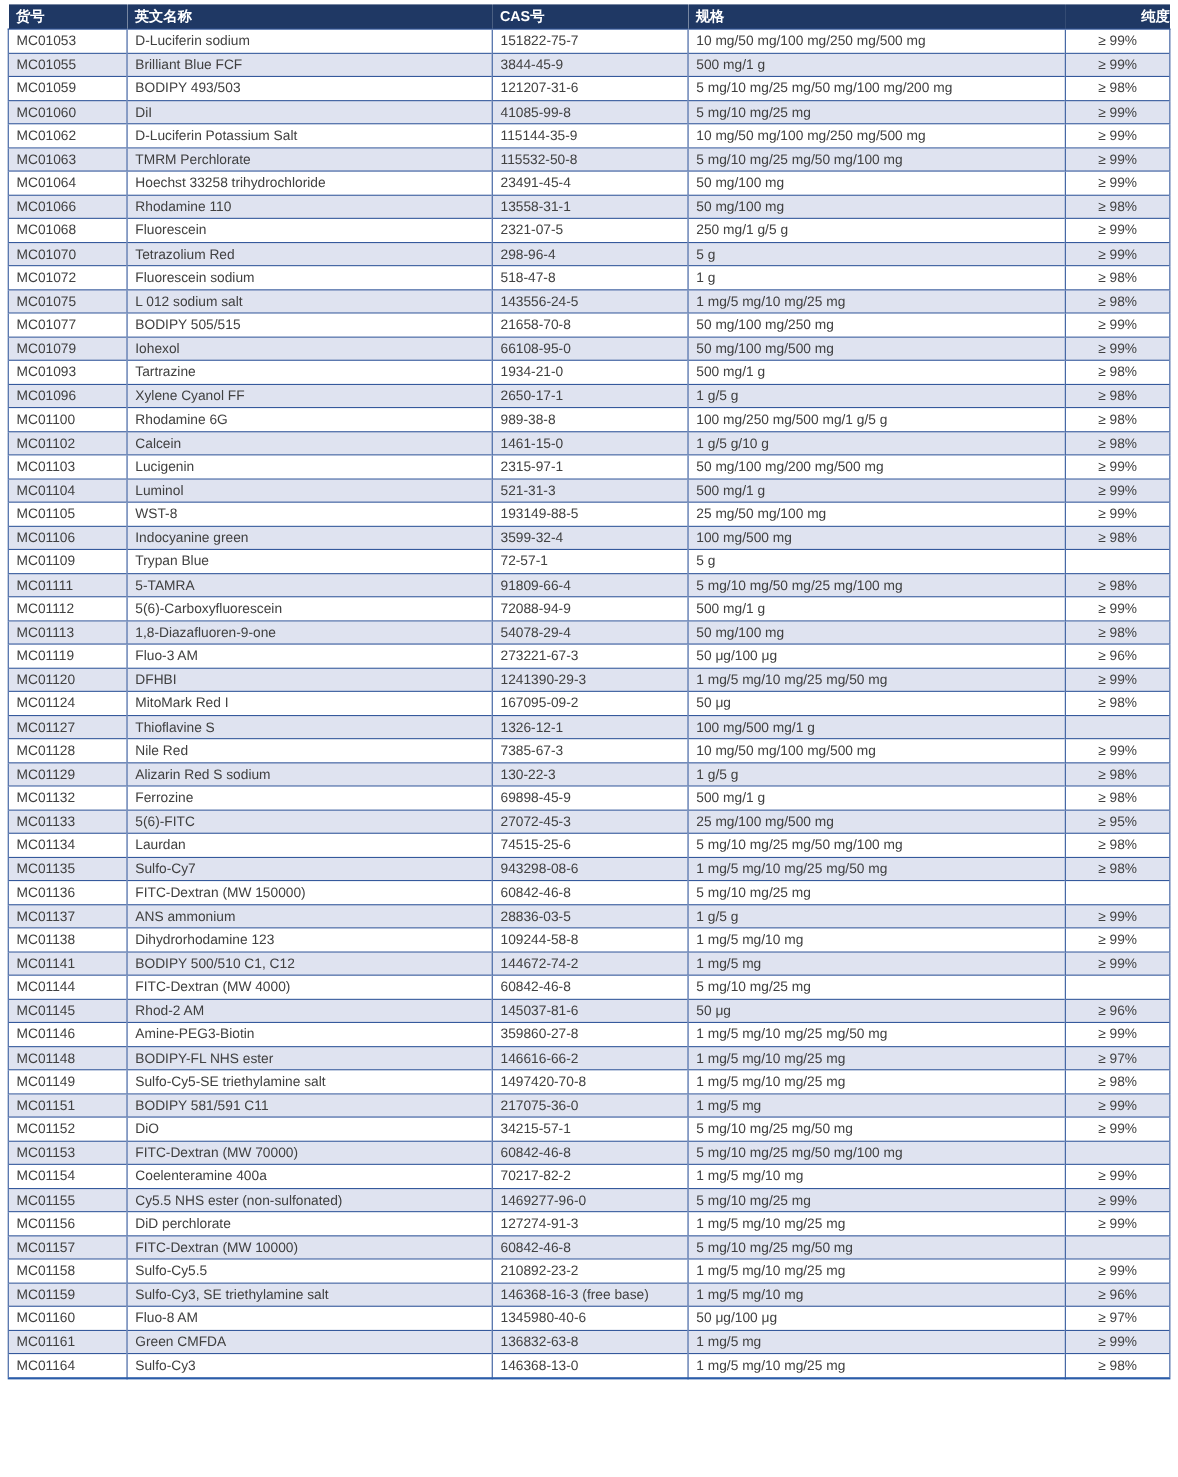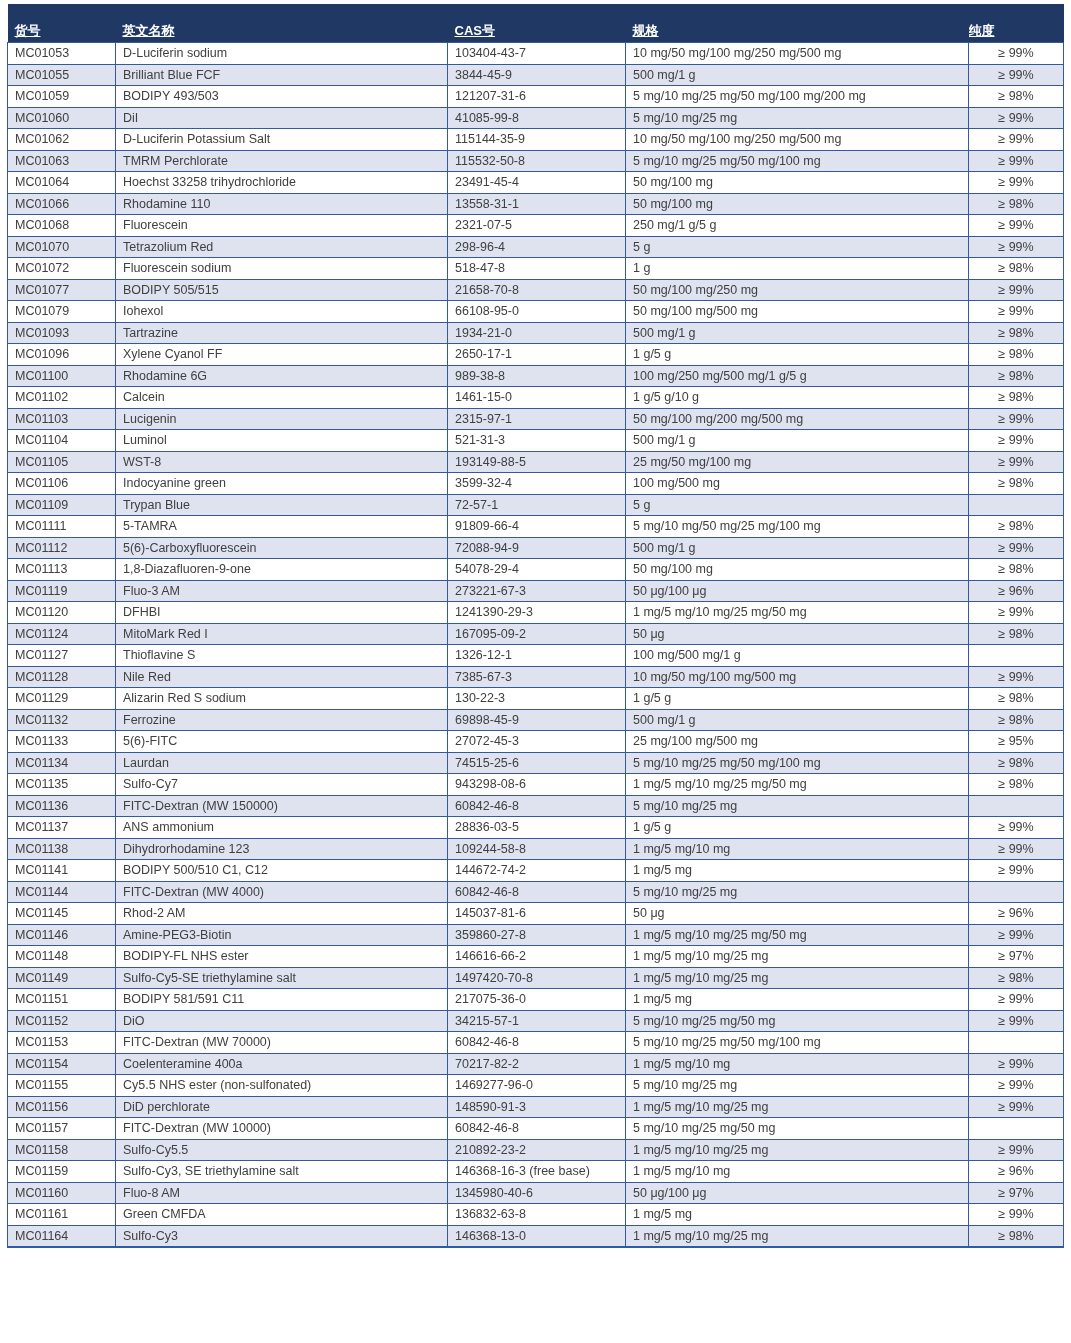--- a/index.html
+++ b/index.html
@@ -28,28 +28,27 @@
   col.c-spec  { width: 343px; }
   col.c-pur   { width: 95px;  }
 
   thead th {
     background: #1f3864;
     color: #ffffff;
     font-size: 13px;
     font-weight: bold;
     text-align: left;
     height: 22px;
-    padding: 16px 0 0 7px;
+    padding: 0 0 0 7px;
     border: none;
     white-space: nowrap;
     overflow: hidden;
-    text-decoration: underline;
   }
   thead th.center {
-    text-align: left;
+    text-align: right;
     padding-left: 0;
   }
   tbody td {
     font-size: 12.5px;
     color: #404040;
     height: 20.5px;
     line-height: 20.5px;
     padding: 0 4px 0 7px;
     border-top: 1px solid #35599c;
     border-left: 1px solid #35599c;
@@ -83,21 +82,21 @@
           <th>英文名称</th>
           <th>CAS号</th>
           <th>规格</th>
           <th class="center">纯度</th>
         </tr>
     </thead>
     <tbody id="table-body">
         <tr>
           <td>MC01053</td>
           <td>D-Luciferin sodium</td>
-          <td>103404-43-7</td>
+          <td>151822-75-7</td>
           <td>10 mg/50 mg/100 mg/250 mg/500 mg</td>
           <td class="center">≥ 99%</td>
         </tr>
         <tr>
           <td>MC01055</td>
           <td>Brilliant Blue FCF</td>
           <td>3844-45-9</td>
           <td>500 mg/1 g</td>
           <td class="center">≥ 99%</td>
         </tr>
@@ -155,20 +154,27 @@
           <td>Tetrazolium Red</td>
           <td>298-96-4</td>
           <td>5 g</td>
           <td class="center">≥ 99%</td>
         </tr>
         <tr>
           <td>MC01072</td>
           <td>Fluorescein sodium</td>
           <td>518-47-8</td>
           <td>1 g</td>
+          <td class="center">≥ 98%</td>
+        </tr>
+        <tr>
+          <td>MC01075</td>
+          <td>L 012 sodium salt</td>
+          <td>143556-24-5</td>
+          <td>1 mg/5 mg/10 mg/25 mg</td>
           <td class="center">≥ 98%</td>
         </tr>
         <tr>
           <td>MC01077</td>
           <td>BODIPY 505/515</td>
           <td>21658-70-8</td>
           <td>50 mg/100 mg/250 mg</td>
           <td class="center">≥ 99%</td>
         </tr>
         <tr>
@@ -426,21 +432,21 @@
         <tr>
           <td>MC01155</td>
           <td>Cy5.5 NHS ester (non-sulfonated)</td>
           <td>1469277-96-0</td>
           <td>5 mg/10 mg/25 mg</td>
           <td class="center">≥ 99%</td>
         </tr>
         <tr>
           <td>MC01156</td>
           <td>DiD perchlorate</td>
-          <td>148590-91-3</td>
+          <td>127274-91-3</td>
           <td>1 mg/5 mg/10 mg/25 mg</td>
           <td class="center">≥ 99%</td>
         </tr>
         <tr>
           <td>MC01157</td>
           <td>FITC-Dextran (MW 10000)</td>
           <td>60842-46-8</td>
           <td>5 mg/10 mg/25 mg/50 mg</td>
           <td class="center"></td>
         </tr>

